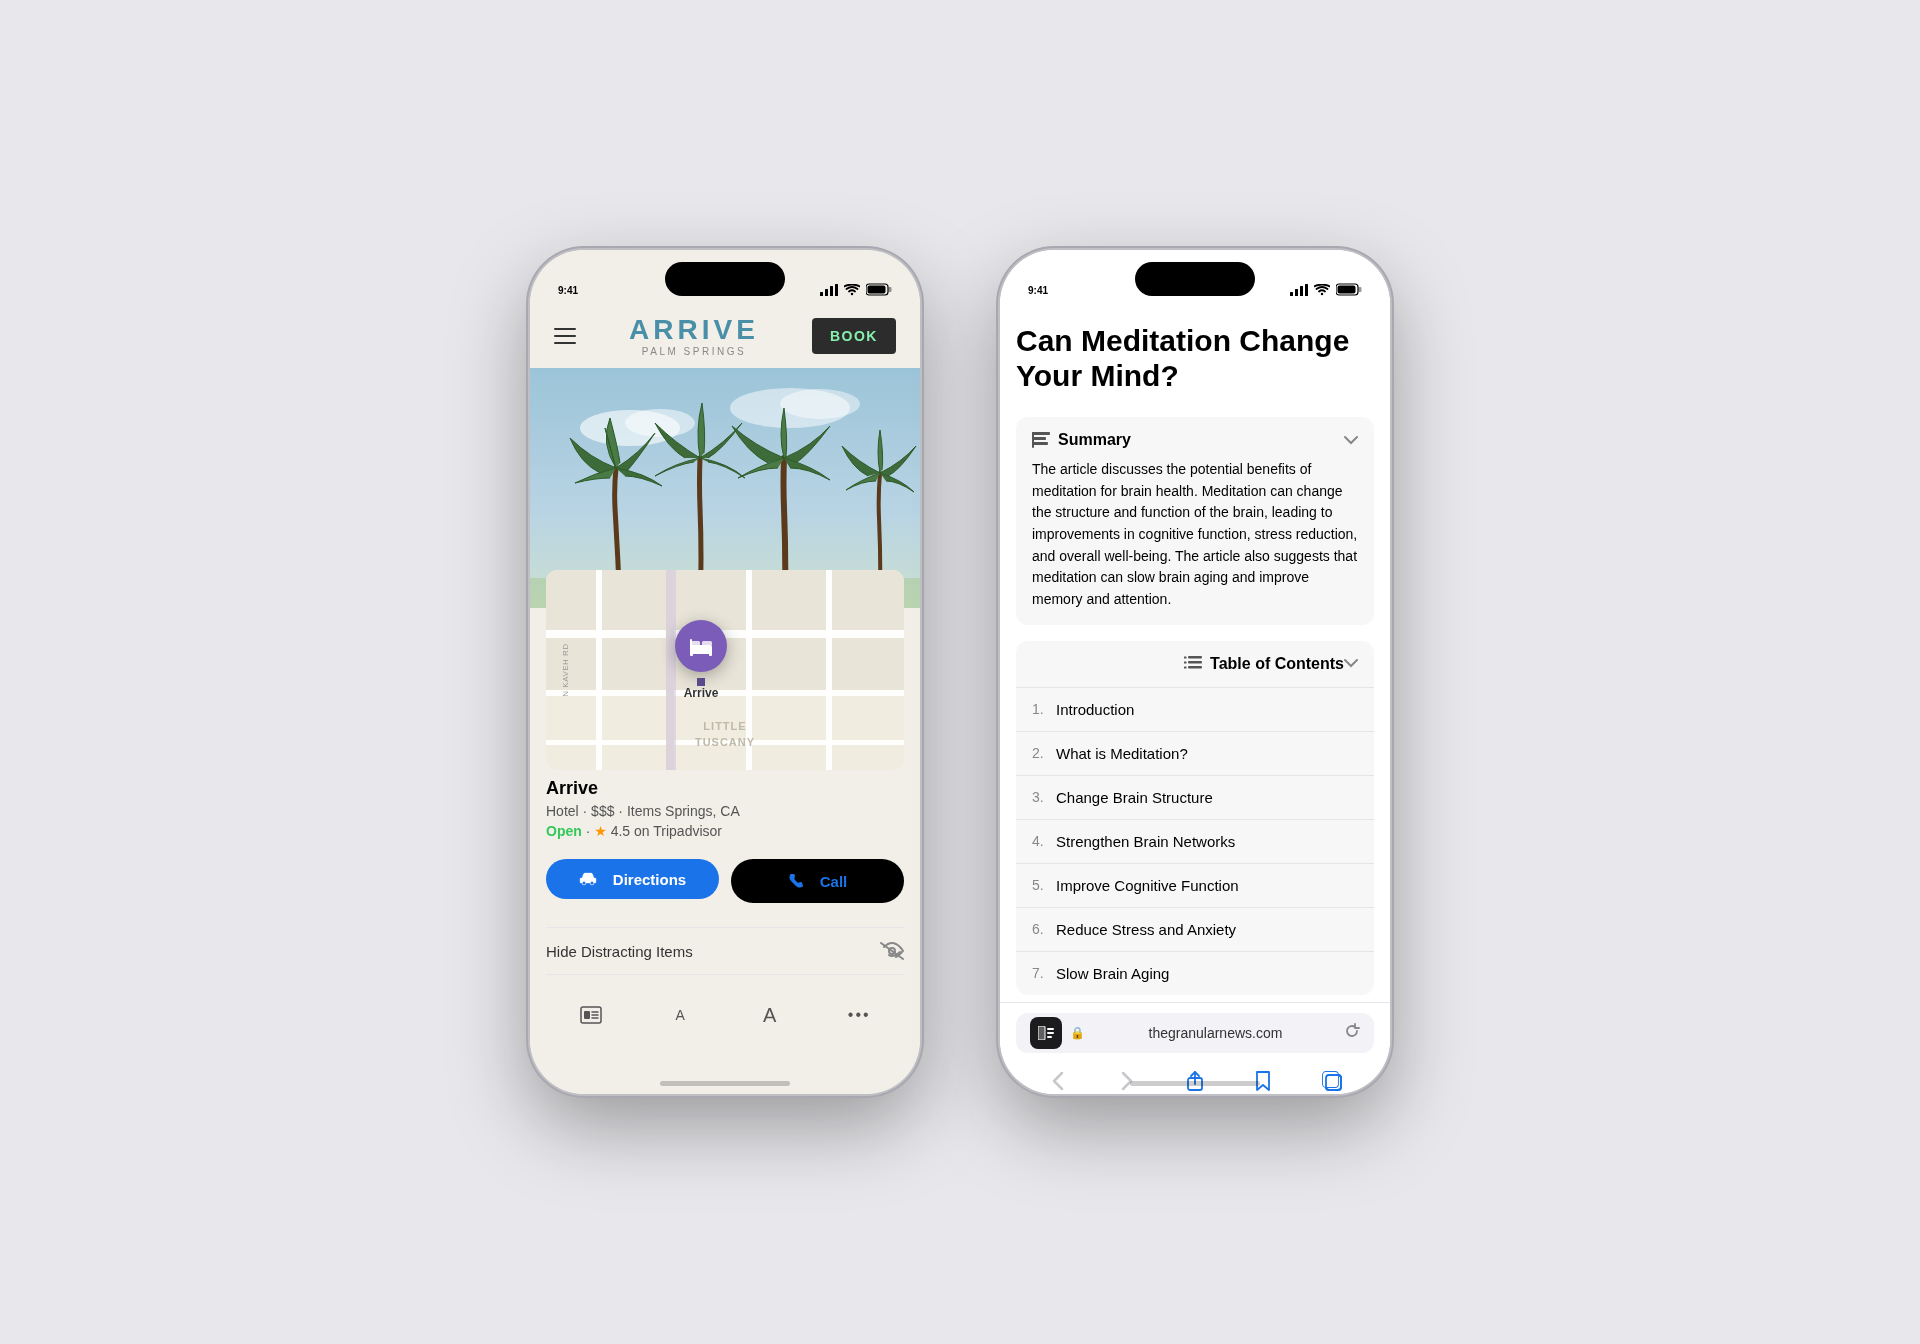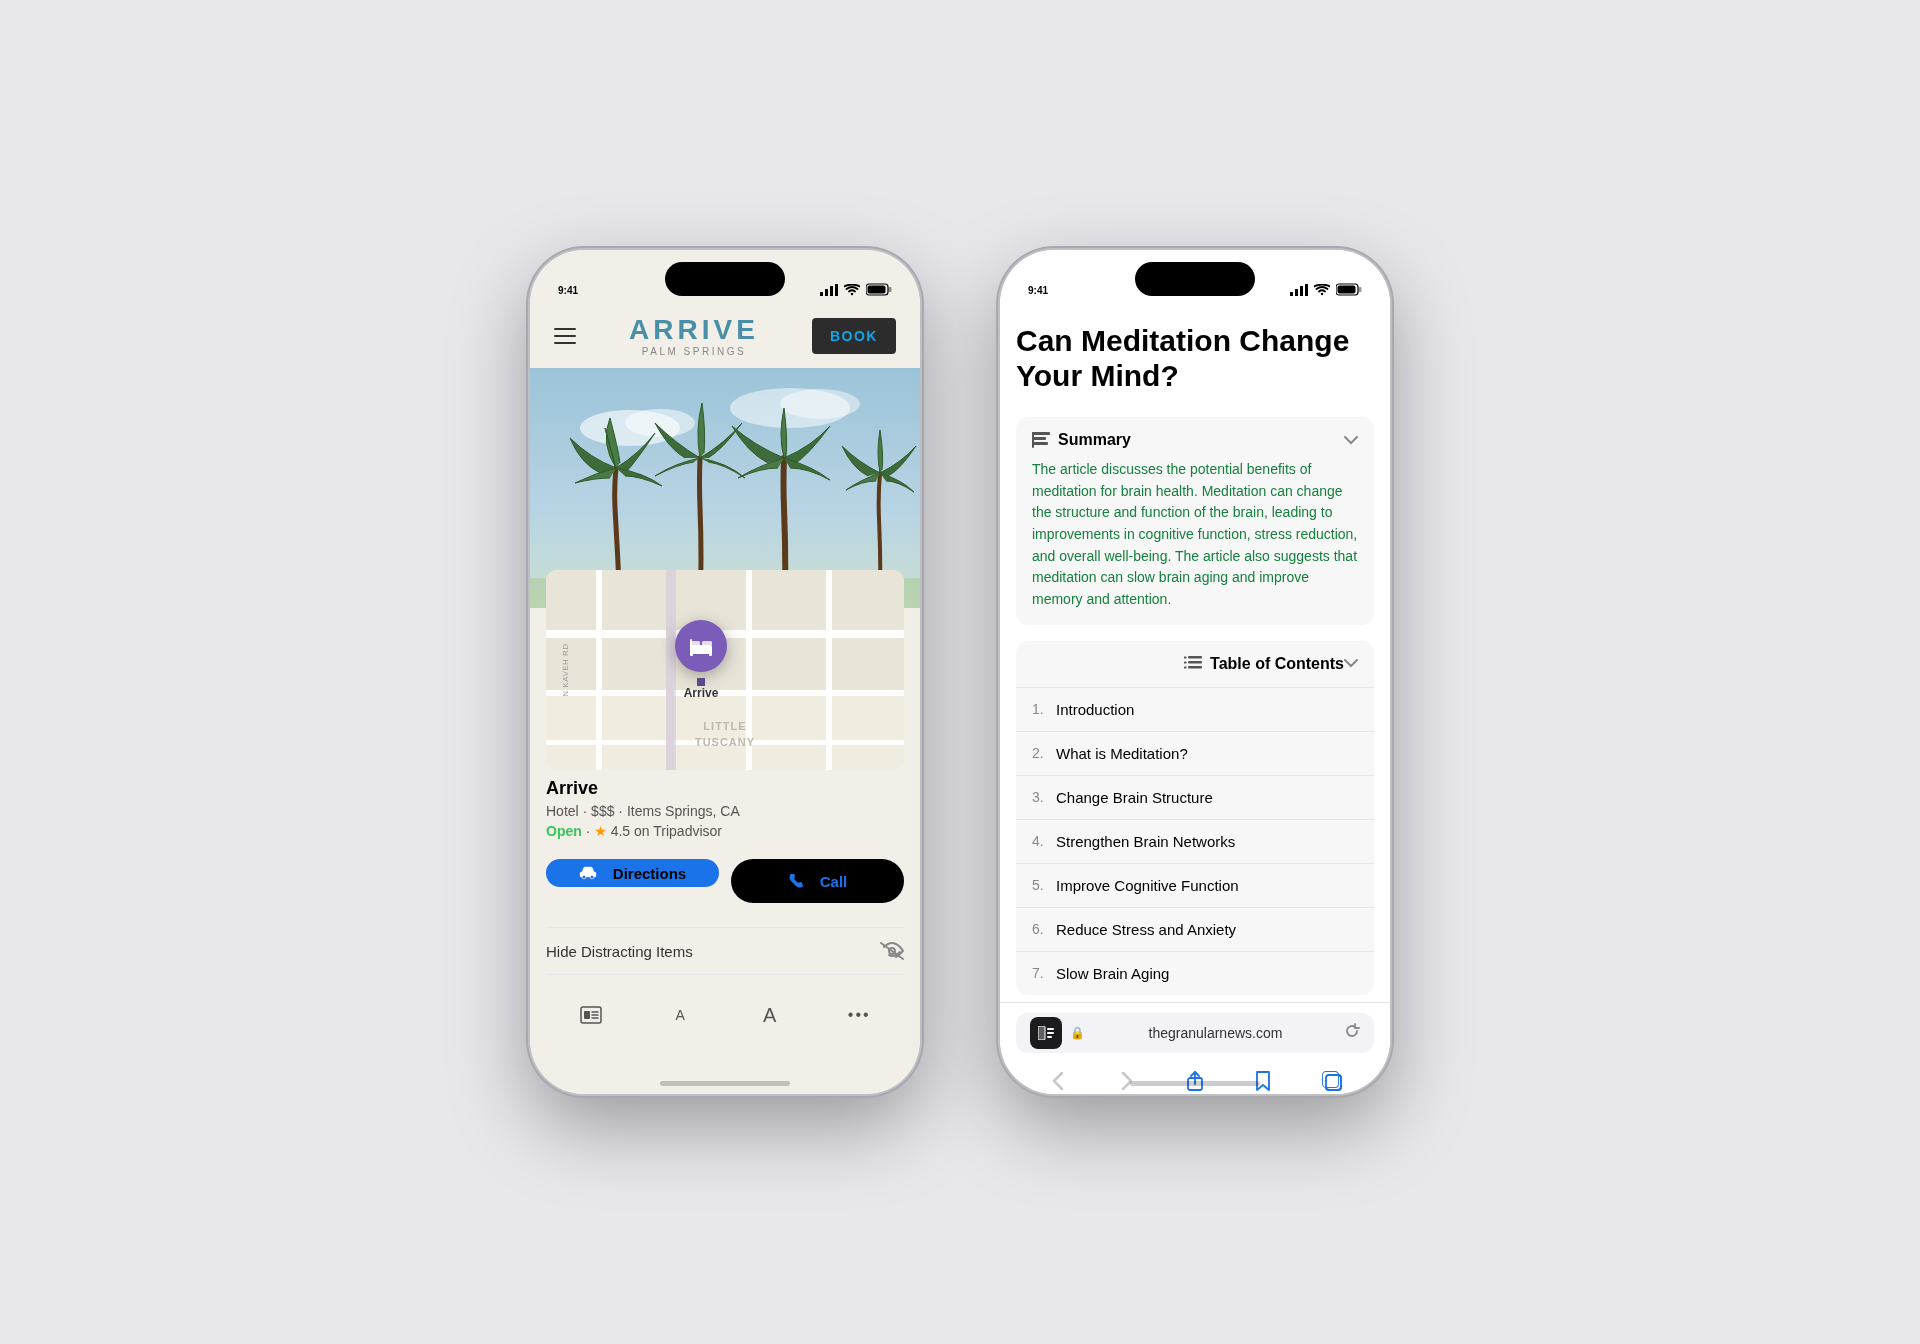--- a/index.html
+++ b/index.html
@@ -155,21 +155,21 @@
     .arrive-logo .palm-springs-text {
       font-size: 10px;
       letter-spacing: 2.5px;
       color: #888;
       display: block;
       margin-top: 2px;
     }
 
     .book-button {
       background: #2c2c2c;
-      color: #0ea5e9;
+      color: #86efac;
       font-size: 14px;
       font-weight: 700;
       letter-spacing: 1.5px;
       padding: 10px 18px;
       border-radius: 4px;
       cursor: pointer;
     }
 
     
     .phone1-hero {
@@ -247,24 +247,24 @@
 
     .action-buttons {
       display: flex;
       gap: 12px;
       margin-bottom: 24px;
     }
 
     .btn-directions {
       flex: 1;
       background: #1a73e8;
-      color: #000000;
+      color: #ffffff;
       border: none;
       border-radius: 22px;
-      height: 28px;
+      height: 40px;
       font-size: 15px;
       font-weight: 600;
       display: flex;
       align-items: center;
       justify-content: center;
       gap: 16px;
       cursor: pointer;
     }
 
     .btn-call {
@@ -373,21 +373,21 @@
     }
 
     .summary-label {
       font-size: 16px;
       font-weight: 700;
       color: #000;
     }
 
     .summary-text {
       font-size: 14px;
-      color: #15803d;
+      color: #000000;
       line-height: 1.55;
     }
 
     .toc-section {
       background: #f7f7f7;
       border-radius: 12px;
       padding: 0;
       overflow: hidden;
     }
 

